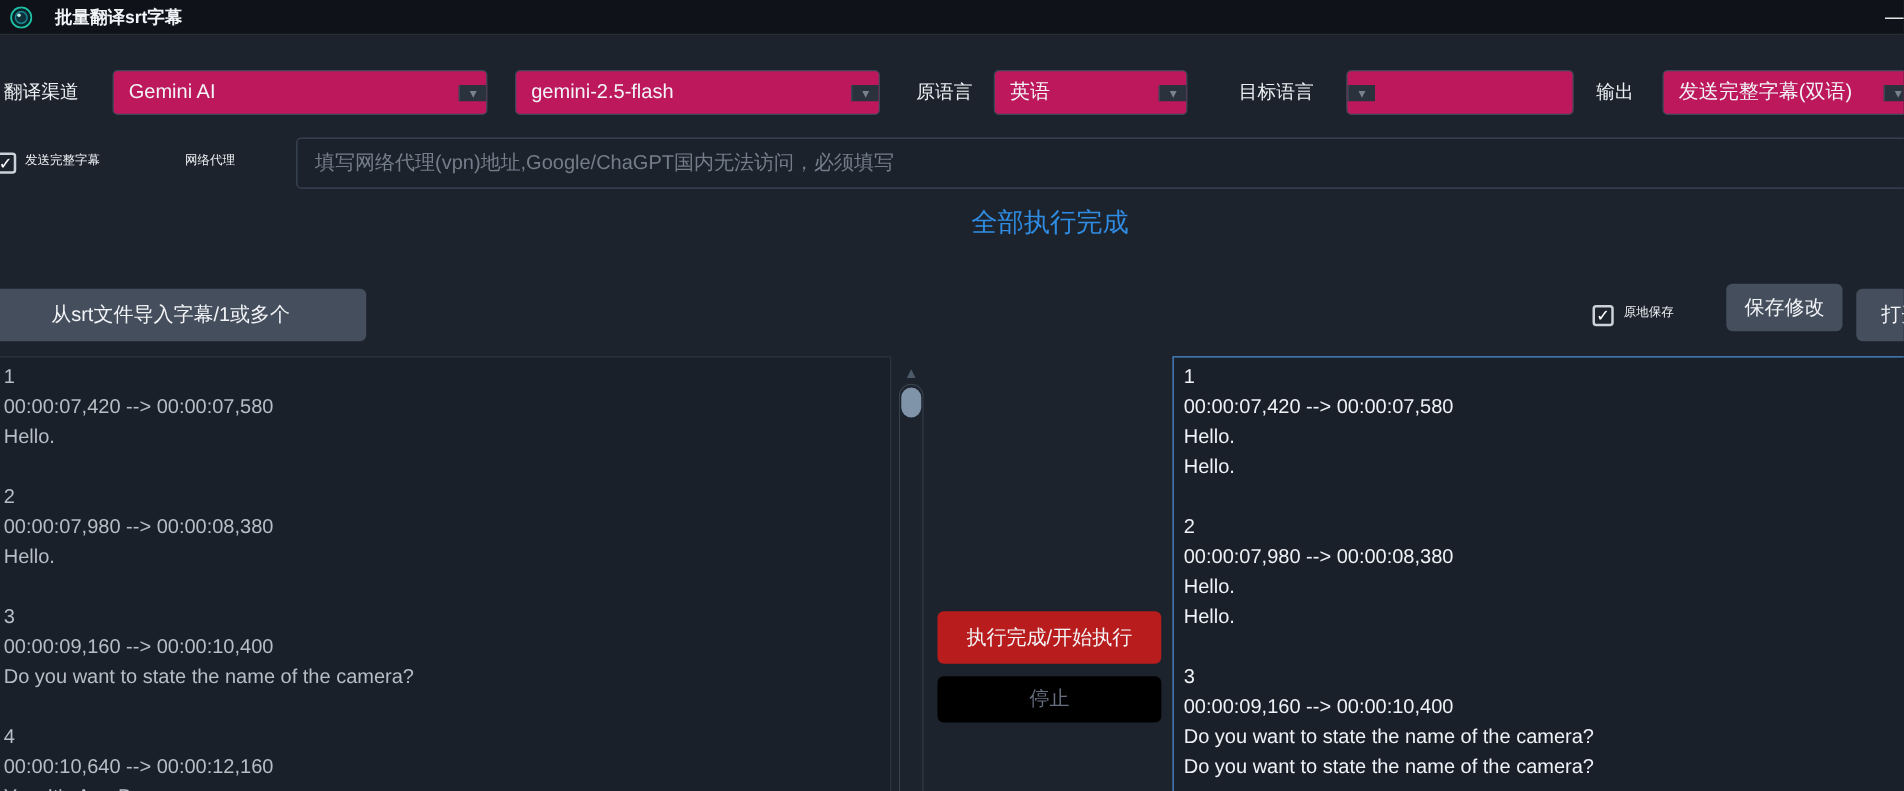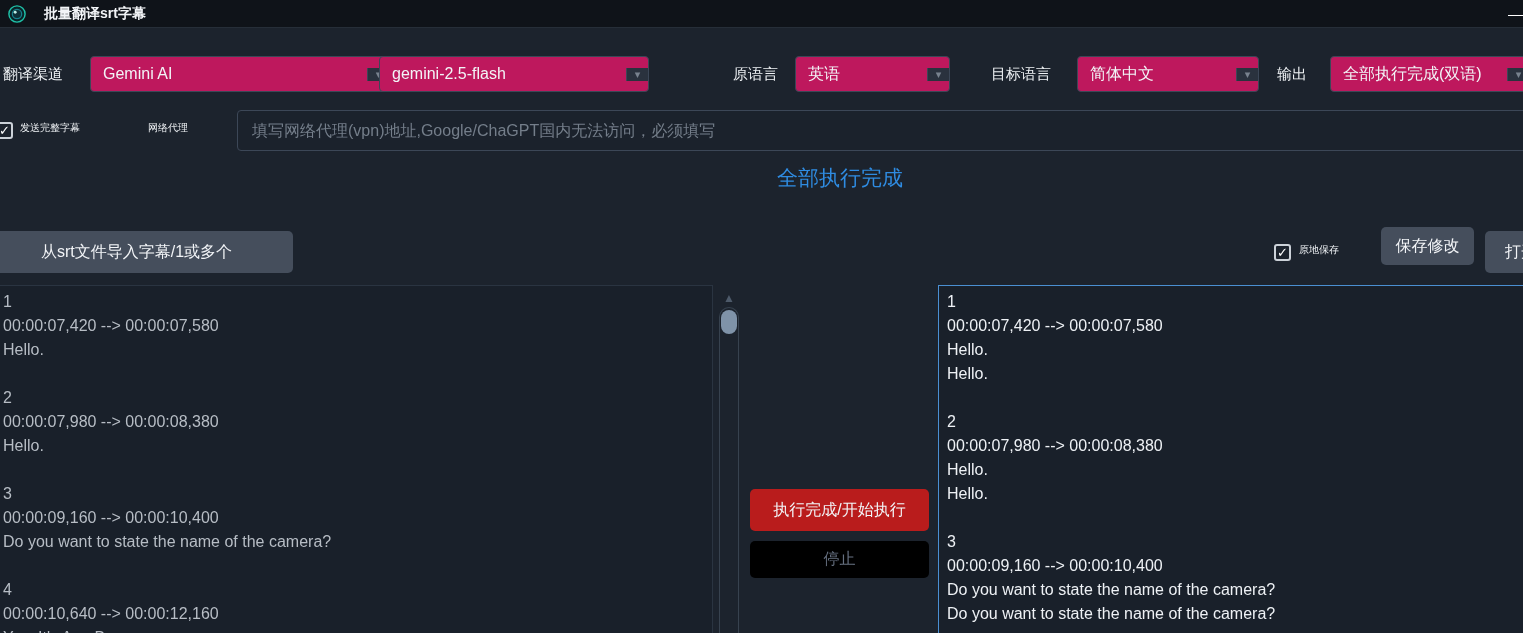--- a/index.html
+++ b/index.html
@@ -102,37 +102,36 @@
   </svg>
   <span class="title-text">批量翻译srt字幕</span>
   <span class="min-btn">—</span>
 </div>
 
 <span class="lbl" style="left:3px;">翻译渠道</span>
 <div class="select" style="left:90px; width:300px;">
   <span class="val">Gemini AI</span>
   <span class="arrow">▾</span>
 </div>
-<div class="select" style="left:379px; width:270px;">
+<div class="select" style="left:412px; width:292px;">
   <span class="val">gemini-2.5-flash</span>
   <span class="arrow">▾</span>
 </div>
 <span class="lbl" style="left:733px;">原语言</span>
 <div class="select" style="left:795px; width:155px;">
   <span class="val">英语</span>
   <span class="arrow">▾</span>
 </div>
 <span class="lbl" style="left:991px;">目标语言</span>
 <div class="select" style="left:1077px; width:182px;">
-  <span class="val">简体中文</span>
   <span class="arrow">▾</span>
 </div>
 <span class="lbl" style="left:1277px;">输出</span>
 <div class="select" style="left:1330px; width:200px;">
-  <span class="val">全部执行完成(双语)</span>
+  <span class="val">发送完整字幕(双语)</span>
   <span class="arrow">▾</span>
 </div>
 
 <span class="checkbox" style="left:-4px; top:122px;">✓</span>
 <span class="cb-lbl" style="left:20px; top:121px;">发送完整字幕</span>
 <span class="cb-lbl" style="left:148px; top:121px;">网络代理</span>
 <input class="proxy-input" type="text" placeholder="填写网络代理(vpn)地址,Google/ChaGPT国内无法访问，必须填写" style="">
 
 <div class="status">全部执行完成</div>
 

